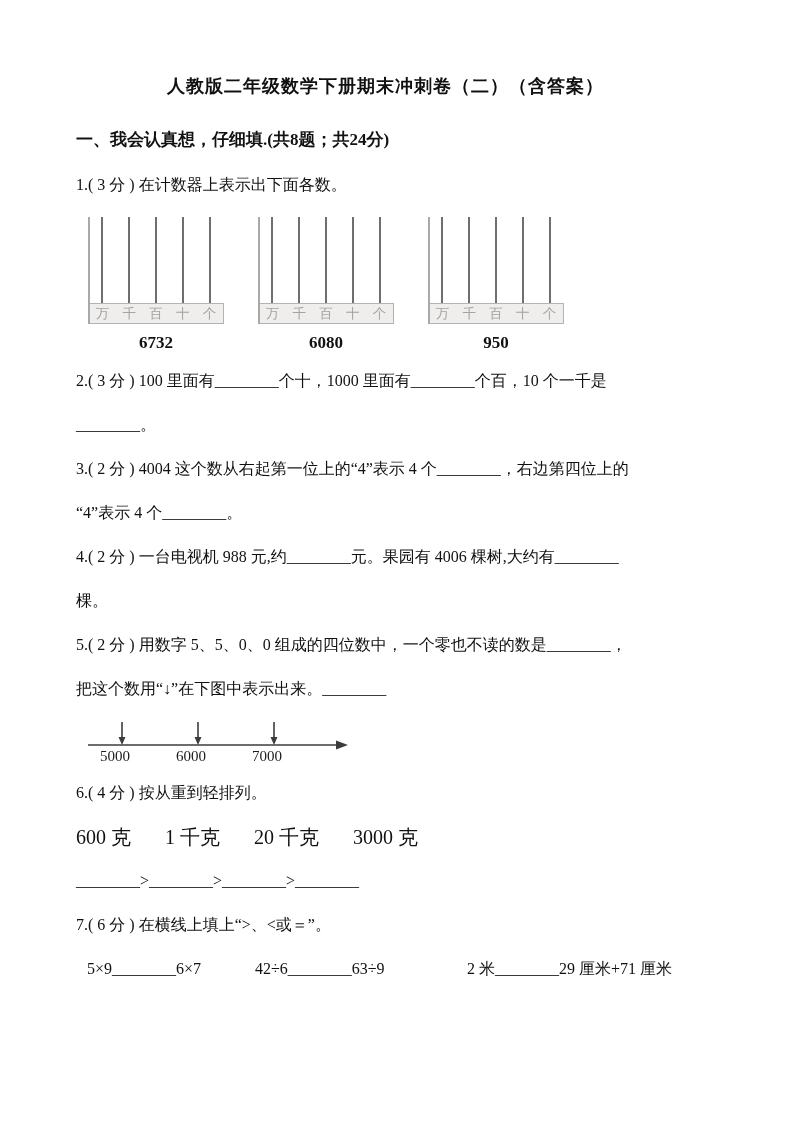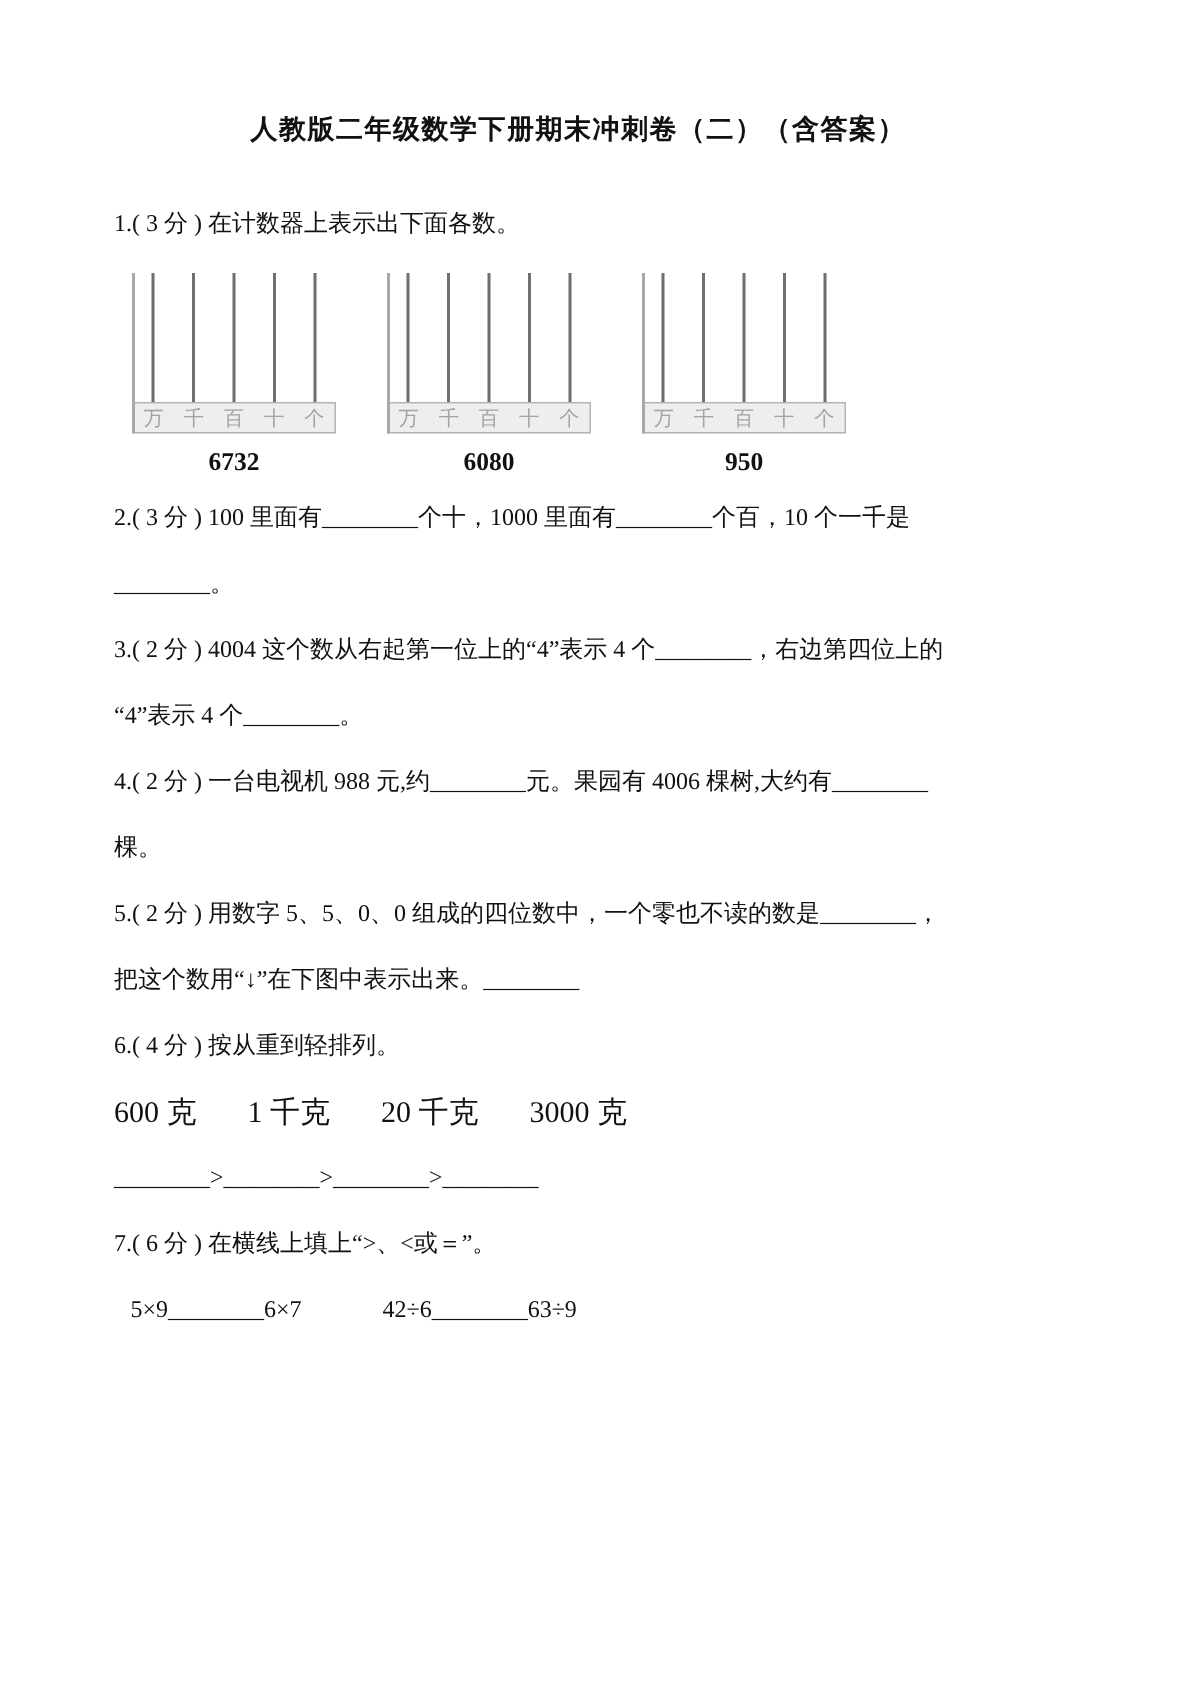--- a/index.html
+++ b/index.html
@@ -52,20 +52,21 @@
   .exp-row .c1a { width:195px; } .exp-row .c2a { width:178px; }
   .exp-row .c1b { width:168px;margin-left:11px; } .exp-row .c2b { width:212px; }
 </style>
 </head>
 <body>
 
 <div class="page">
 
   <h1 class="title">人教版二年级数学下册期末冲刺卷（二）（含答案）</h1>
 
+  <h2 class="heading">一、我会认真想，仔细填.(共8题；共24分)</h2>
 
   <p class="tline">1.( 3 分 ) 在计数器上表示出下面各数。</p>
 
   <div class="counters">
 
     <div class="counter-block">
       <div class="counter">
         <div class="rods">
           <span class="rod-col">
               <i class="rod"></i>
@@ -161,29 +162,48 @@
 
   <p class="tline">3.( 2 分 ) 4004 这个数从右起第一位上的“4”表示 4 个________，右边第四位上的</p>
   <p class="tline">“4”表示 4 个________。</p>
 
   <p class="tline">4.( 2 分 ) 一台电视机 988 元,约________元。果园有 4006 棵树,大约有________</p>
   <p class="tline">棵。</p>
 
   <p class="tline">5.( 2 分 ) 用数字 5、5、0、0 组成的四位数中，一个零也不读的数是________，</p>
   <p class="tline">把这个数用“↓”在下图中表示出来。________</p>
 
+  <div class="numberline-wrap">
+    <svg width="300" height="50" viewBox="0 0 300 50">
+
+      <line class="nl-stroke" x1="6" y1="30" x2="256" y2="30"></line>
+      <polygon class="nl-fill" points="254,25.5 266,30 254,34.5"></polygon>
+
+      <line class="nl-stroke" x1="40" y1="7" x2="40" y2="24"></line>
+      <polygon class="nl-fill" points="36.5,22 40,30 43.5,22"></polygon>
+      <line class="nl-stroke" x1="116" y1="7" x2="116" y2="24"></line>
+      <polygon class="nl-fill" points="112.5,22 116,30 119.5,22"></polygon>
+      <line class="nl-stroke" x1="192" y1="7" x2="192" y2="24"></line>
+      <polygon class="nl-fill" points="188.5,22 192,30 195.5,22"></polygon>
+
+      <text class="nl-label" x="33" y="46" text-anchor="middle">5000</text>
+      <text class="nl-label" x="109" y="46" text-anchor="middle">6000</text>
+      <text class="nl-label" x="185" y="46" text-anchor="middle">7000</text>
+    </svg>
+  </div>
 
   <p class="tline">6.( 4 分 ) 按从重到轻排列。</p>
   <div class="items-row">
     <span>600 克</span>
     <span>1 千克</span>
     <span>20 千克</span>
     <span>3000 克</span>
   </div>
   <p class="tline">________&gt;________&gt;________&gt;________</p>
 
   <p class="tline">7.( 6 分 ) 在横线上填上“&gt;、&lt;或＝”。</p>
   <div class="exp-row">
     <span class="c1b">5×9________6×7</span>
     <span class="c2b">42÷6________63÷9</span>
+    <span>2 米________29 厘米+71 厘米</span>
   </div>
 
 </div>
 
 </body></html>

